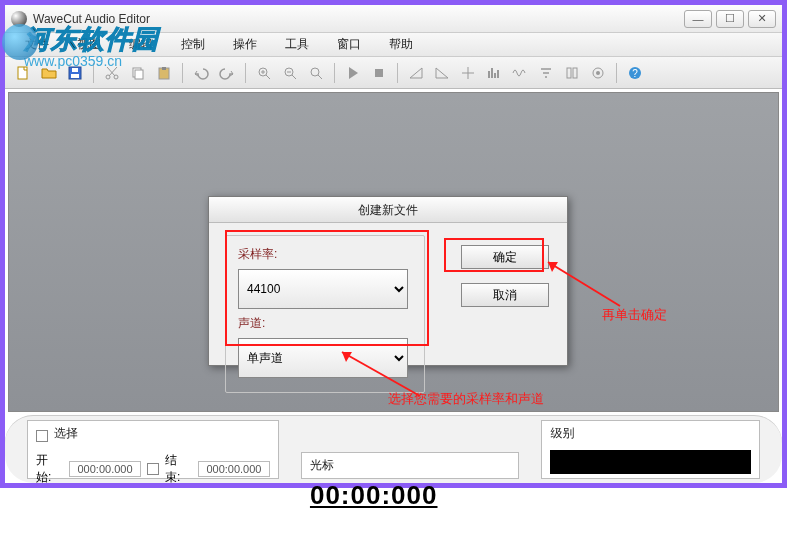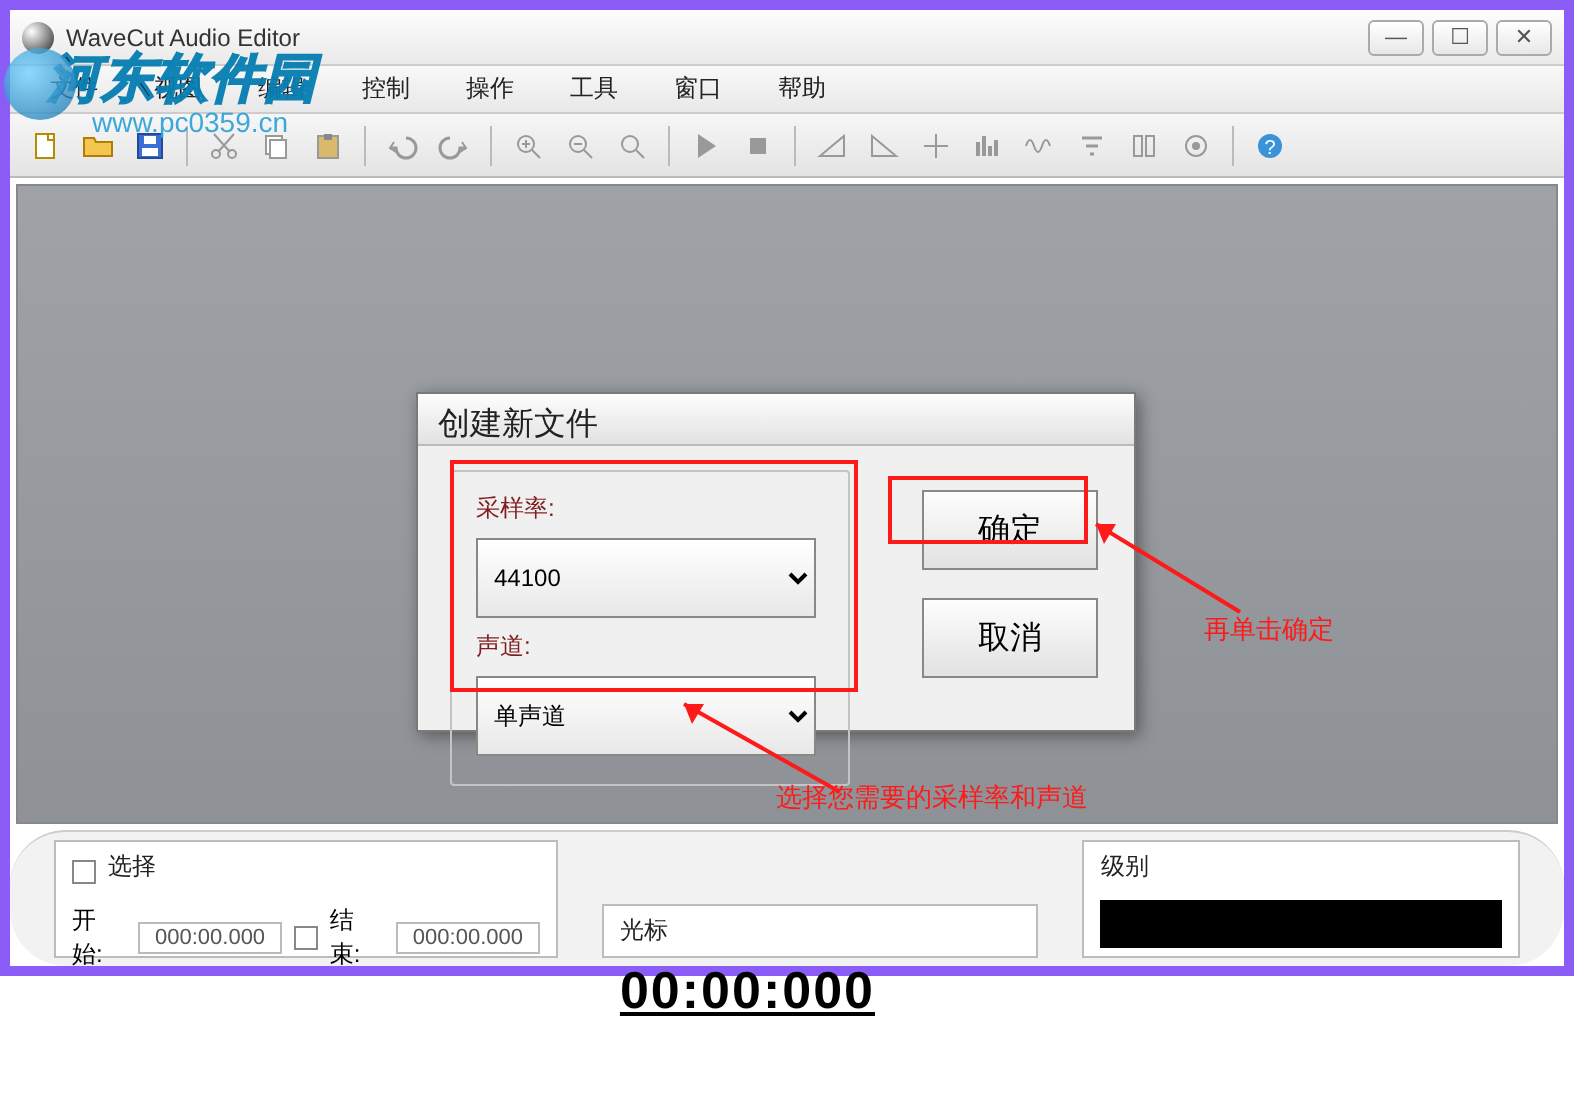--- a/index.html
+++ b/index.html
@@ -30,33 +30,33 @@
 .sp3 { flex: 1.2; }
 .status-title { font-size: 12px; color: #222; margin-bottom: 4px; }
 .sel-row { display: flex; align-items: center; gap: 6px; font-size: 12px; }
 .time-box { border: 1px solid #bbb; background: #fff; padding: 1px 4px; font-size: 11px; color: #555; min-width: 72px; text-align: center; }
 .chkbox { width: 12px; height: 12px; border: 1px solid #888; background: #fff; display: inline-block; }
 .cursor-time { font-family: "Arial Black", sans-serif; font-weight: 900; font-size: 26px; letter-spacing: 1px; color: #000; margin-top: 2px; text-decoration: underline; }
 .level-bar { background: #000; height: 36px; margin-top: 4px; }
 
 
 .dialog { position: absolute; left: 208px; top: 196px; width: 360px; height: 170px; background: #f0f0f0; border: 1px solid #7a7a7a; box-shadow: 2px 2px 8px rgba(0,0,0,.4); }
-.dlg-title { height: 26px; background: linear-gradient(#fdfdfd,#e2e2e2); border-bottom: 1px solid #bbb; font-size: 16px; padding: 5px 10px; color: #222; }
+.dlg-title { height: 26px; background: linear-gradient(#fdfdfd,#e2e2e2); border-bottom: 1px solid #bbb; font-size: 12px; padding: 5px 10px; color: #222; text-align: center; }
 .dlg-body { position: relative; padding: 12px 16px; }
 .fieldset { border: 1px solid #c4c4c4; border-radius: 2px; padding: 10px 12px 14px; width: 200px; display: flex; flex-direction: column; gap: 6px; }
 .fld-label { font-size: 12px; color: #7f1d1d; }
 .fld-select { width: 170px; height: 40px; font-size: 12px; border: 1px solid #888; background: linear-gradient(#fff,#e8e8e8); padding: 2px 4px; }
 .dlg-btns { position: absolute; right: 18px; top: 22px; display: flex; flex-direction: column; gap: 14px; }
-.dlg-btn { width: 88px; height: 40px; font-size: 16px; border: 1px solid #888; background: linear-gradient(#fdfdfd,#e2e2e2); cursor: pointer; }
+.dlg-btn { width: 88px; height: 24px; font-size: 12px; border: 1px solid #888; background: linear-gradient(#fdfdfd,#e2e2e2); cursor: pointer; }
 
 
 .watermark { position: absolute; left: 0; top: 22px; z-index: 50; pointer-events: none; opacity: .95; }
 .wm-main { font-size: 26px; font-weight: 700; color: #39b0e6; -webkit-text-stroke: 1px #067db2; font-style: italic; letter-spacing: 1px; }
 .wm-r { color: #000000; }
-.wm-url { font-size: 14px; color: #33a4d8; margin-left: 22px; margin-top: -4px; }
+.wm-url { font-size: 14px; color: #33a4d8; margin-top: -4px; }
 .wm-logo { position: absolute; left: 2px; top: 2px; width: 36px; height: 36px; border-radius: 50%; background: radial-gradient(circle at 35% 35%, #6cd0ff,#0a6aa8); opacity: .8; }
 
 
 .anno-box1 { position: absolute; border: 2px solid #ff1a1a; left: 225px; top: 230px; width: 204px; height: 116px; pointer-events: none; }
 .anno-box2 { position: absolute; border: 2px solid #ff1a1a; left: 444px; top: 238px; width: 100px; height: 34px; pointer-events: none; }
 .anno-text { position: absolute; color: #ff1a1a; font-size: 13px; pointer-events: none; }
 .anno-arrow { position: absolute; pointer-events: none; }
 </style>
 </head>
 <body>

